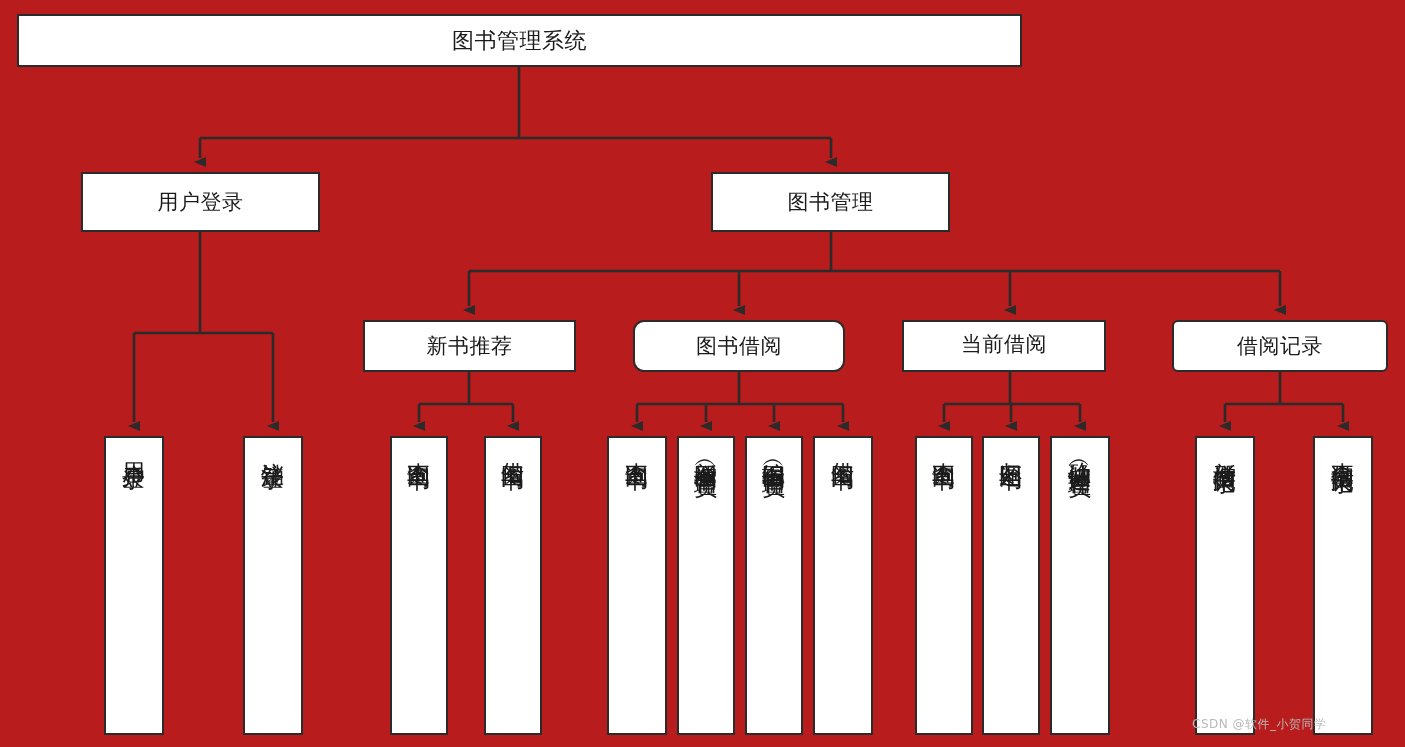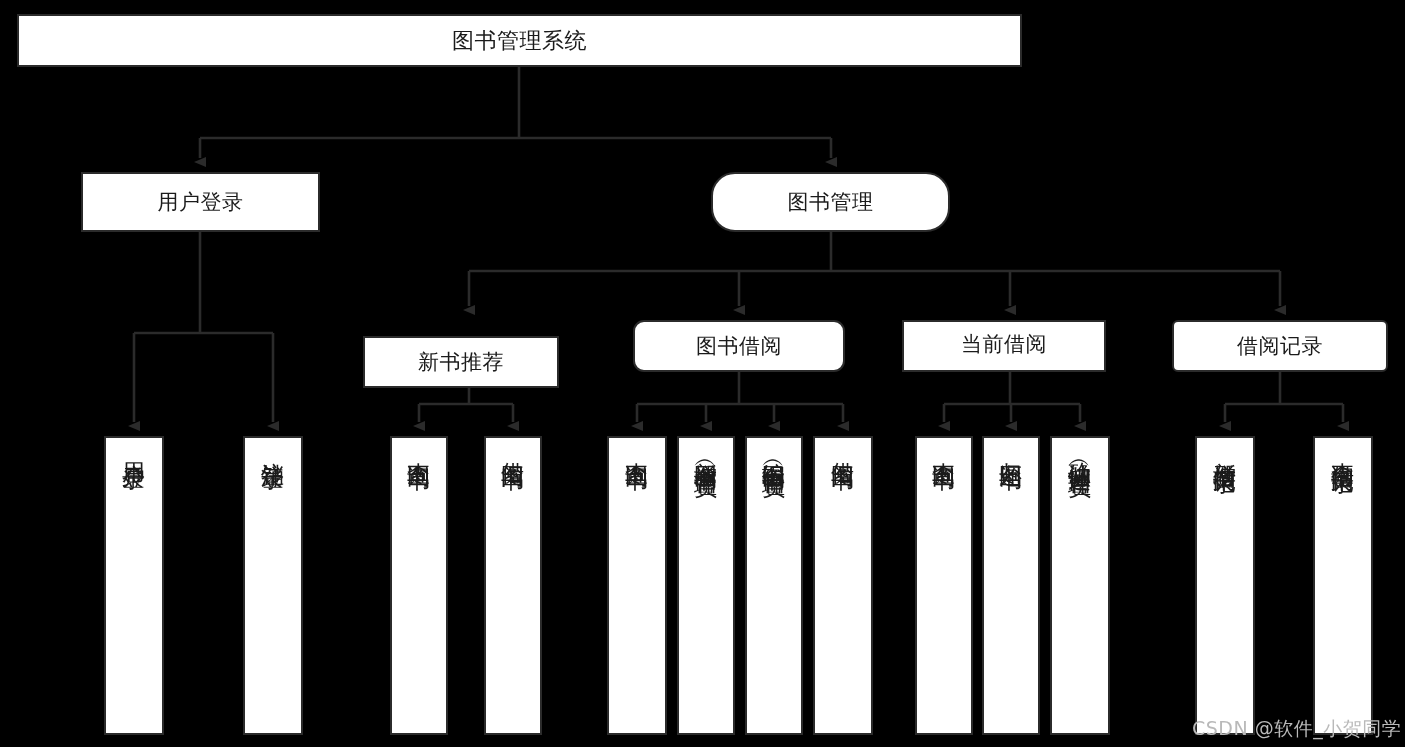--- a/index.html
+++ b/index.html
@@ -7,21 +7,21 @@
     padding: 0;
     background: #ffffff;
   }
   body {
     font-family: "DejaVu Sans", "Liberation Sans", sans-serif;
   }
   #canvas {
     position: relative;
     width: 1405px;
     height: 747px;
-    background: #000000;
+    background: #b91c1c;
     overflow: hidden;
   }
   svg.wires {
     position: absolute;
     left: 0;
     top: 0;
     width: 1405px;
     height: 747px;
     pointer-events: none;
   }
@@ -55,21 +55,21 @@
   }
   .node.vert .lbl {
     writing-mode: vertical-rl;
     text-orientation: upright;
     font-size: 23px;
     line-height: 1.05;
     letter-spacing: 2px;
   }
   .watermark {
     position: absolute;
-    font-size: 19px;
+    font-size: 12px;
     color: #b9b9b9;
     white-space: nowrap;
     letter-spacing: 0.5px;
   }
 </style>
 </head>
 <body>
 
 <div id="canvas">
 
@@ -125,25 +125,25 @@
     </g>
   </svg>
 
   <div class="node horiz root" style="left:17px; top:14px; width:1005px; height:53px;">
     <span class="lbl">图书管理系统</span>
   </div>
 
   <div class="node horiz" style="left:81px; top:172px; width:239px; height:60px;">
     <span class="lbl">用户登录</span>
   </div>
-  <div class="node horiz" style="left:711px; top:172px; width:239px; height:60px;border-radius:24px;">
+  <div class="node horiz" style="left:711px; top:172px; width:239px; height:60px;">
     <span class="lbl">图书管理</span>
   </div>
 
-  <div class="node horiz" style="left:363px; top:320px; width:196px; height:52px;margin-top:16px;">
+  <div class="node horiz" style="left:363px; top:320px; width:213px; height:52px;">
     <span class="lbl">新书推荐</span>
   </div>
   <div class="node horiz" style="left:633px; top:320px; width:212px; height:52px;border-radius:11px;">
     <span class="lbl">图书借阅</span>
   </div>
   <div class="node horiz" style="left:902px; top:320px; width:204px; height:52px;font-family:Liberation Mono, monospace;">
     <span class="lbl">当前借阅</span>
   </div>
   <div class="node horiz" style="left:1172px; top:320px; width:216px; height:52px;border-radius:6px;">
     <span class="lbl">借阅记录</span>

